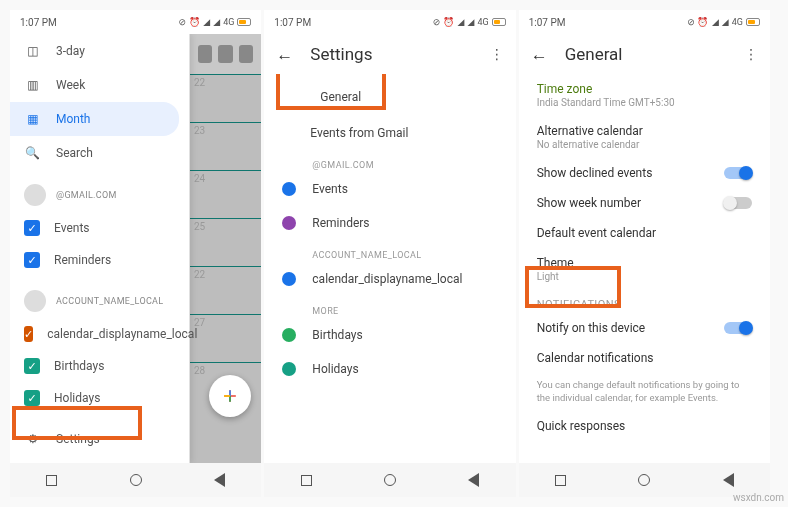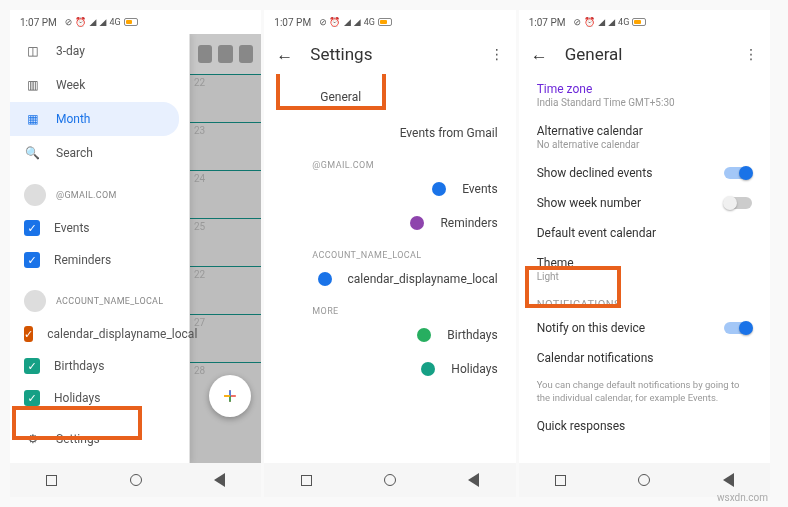--- a/index.html
+++ b/index.html
@@ -18,20 +18,21 @@
     background: #fff;
     display: flex;
     flex-direction: column;
     position: relative;
     overflow: hidden;
   }
   .statusbar {
     height: 24px;
     display: flex;
     align-items: center;
+    justify-content: space-between;
     padding: 0 10px;
     font-size: 10px;
     color: #555;
     gap: 8px;
   }
   .status-icons { display: flex; align-items: center; gap: 3px; font-size: 9px; }
   .status-icons .batt { border:1px solid #888; border-radius:2px; width:14px; height:8px; position:relative; }
   .status-icons .batt::after { content:''; position:absolute; left:1px; top:1px; bottom:1px; width:55%; background:#ffa500; border-radius:1px;}
   .appbar {
     height: 40px;
@@ -76,49 +77,49 @@
   .chk.blue { background:#1a73e8; }
   .chk.orange { background:#d35400; }
   .chk.teal { background:#16a085; }
   .highlight-box {
     border:4px solid #e8601c;
     position:absolute;
     pointer-events:none;
   }
   
   .list2 { padding-top:4px; font-size:12px; color:#444;}
-  .item2 { display:flex; align-items:center; gap:16px; padding:10px 18px;justify-content:flex-end; }
+  .item2 { display:flex; align-items:center; gap:16px; padding:10px 18px; }
   .dot { width:14px; height:14px; border-radius:50%; }
   .dot.blue{background:#1a73e8;} .dot.purple{background:#8e44ad;} .dot.green{background:#27ae60;} .dot.teal{background:#16a085;}
   .list-hdr { font-size:9px; color:#999; padding:10px 18px 2px 48px; letter-spacing:0.4px;}
   .general-row { padding:10px 18px 10px 46px; margin:2px 10px; }
   
   .list3 { font-size:12px; color:#333; padding:0 0 0 0;}
   .row3 { padding:8px 18px; display:flex; align-items:center; justify-content:space-between;}
   .row3 .txt { display:flex; flex-direction:column; gap:1px;}
   .row3 .sub { font-size:10px; color:#999; }
-  .row3.muted .main { color:#6d28d9;}
+  .row3.muted .main { color:#4d7c0f;}
   .switch {
     width:28px; height:12px; border-radius:8px; background:#ccc; position:relative;
   }
   .switch::after{content:''; position:absolute; width:14px; height:14px; border-radius:50%; top:-1px; background:#f0f0f0; box-shadow:0 1px 2px rgba(0,0,0,0.3);}
   .switch.off::after{ left:-1px; }
   .switch.on { background:#a3c7f7;}
   .switch.on::after{ right:-1px; background:#1a73e8;}
   .note { font-size:9.5px; color:#999; padding:6px 18px; line-height:1.35;}
   .sect-hdr3 { font-size:11px; color:#999; letter-spacing:0.4px; padding:8px 18px 2px 18px;}
   
   .navbar {
     height:34px; background:#f6f6f6; display:flex; align-items:center; justify-content:space-around;
   }
   .nsquare { width:11px; height:11px; border:1.5px solid #555; }
   .ncircle { width:12px; height:12px; border:1.5px solid #555; border-radius:50%; }
   .ntri { width:0; height:0; border-top:7px solid transparent; border-bottom:7px solid transparent; border-right:11px solid #555;}
   .watermark {
-    position:absolute; right:20px; bottom:4px; font-size:10px; color:#aaa;
+    position:absolute; right:4px; bottom:4px; font-size:10px; color:#aaa;
   }
 </style>
 </head>
 <body>
 
 <div class="phone">
   <div class="statusbar">
     <span>1:07 PM</span>
     <div class="status-icons">
       <span>⊘</span>

